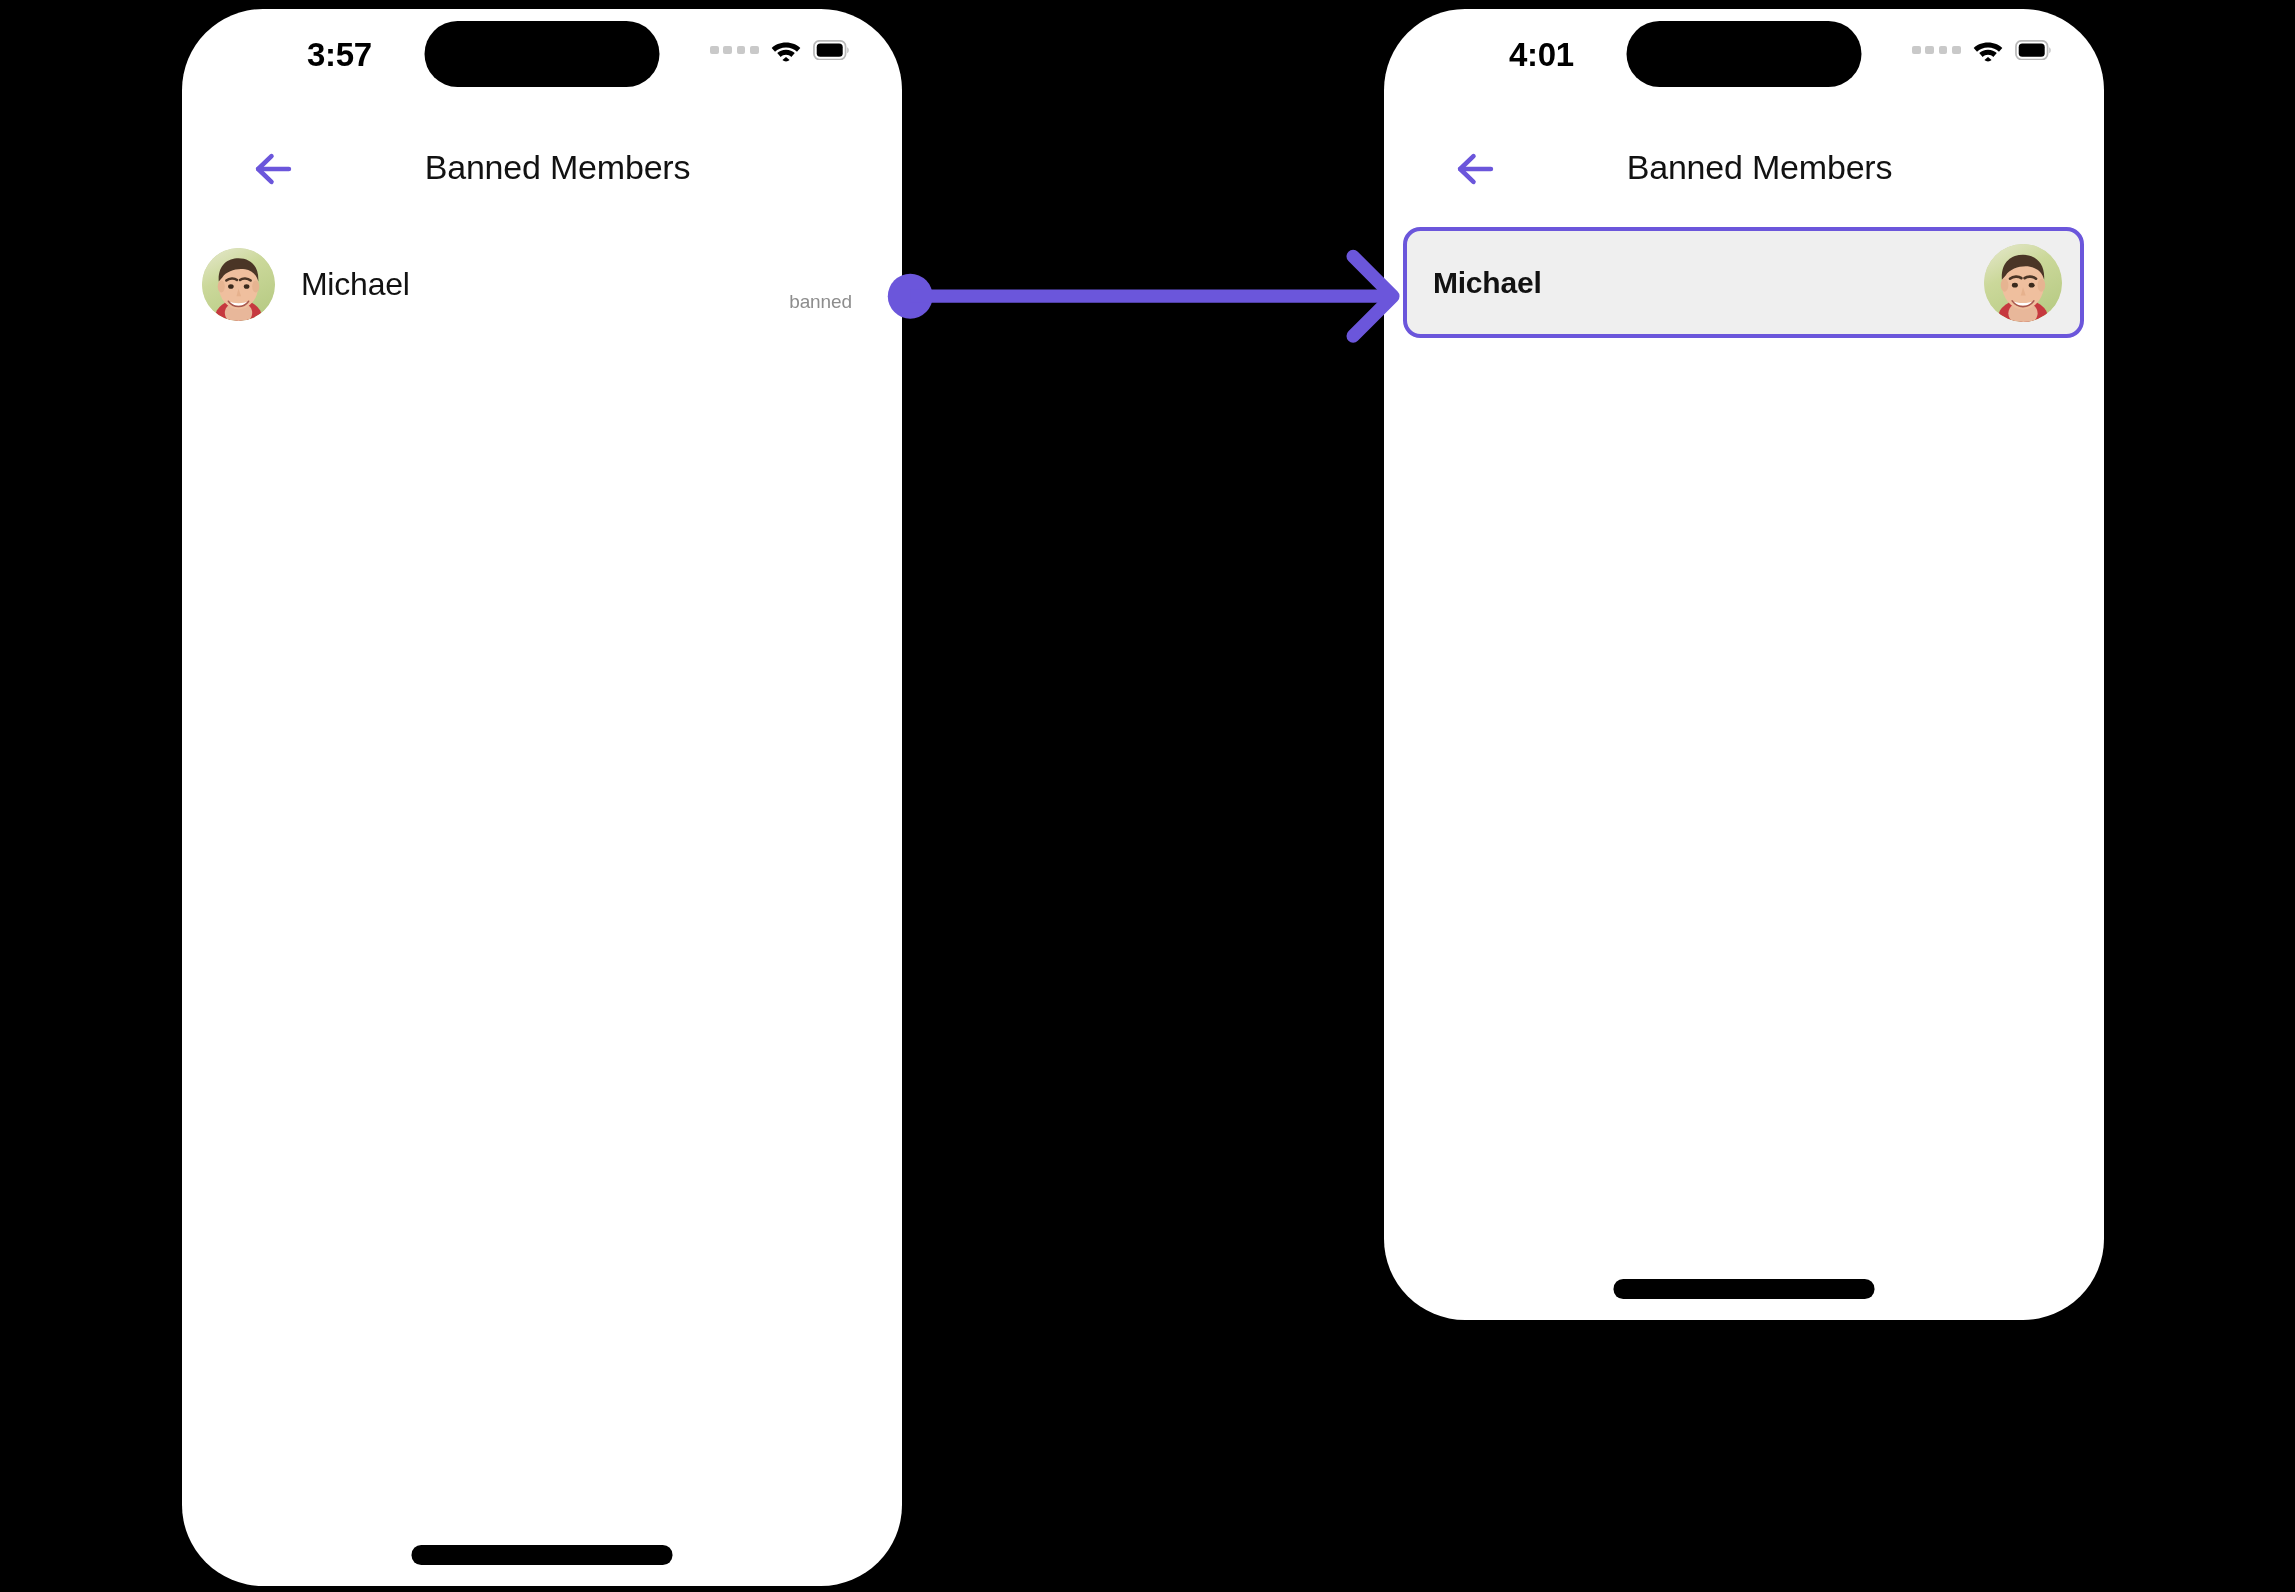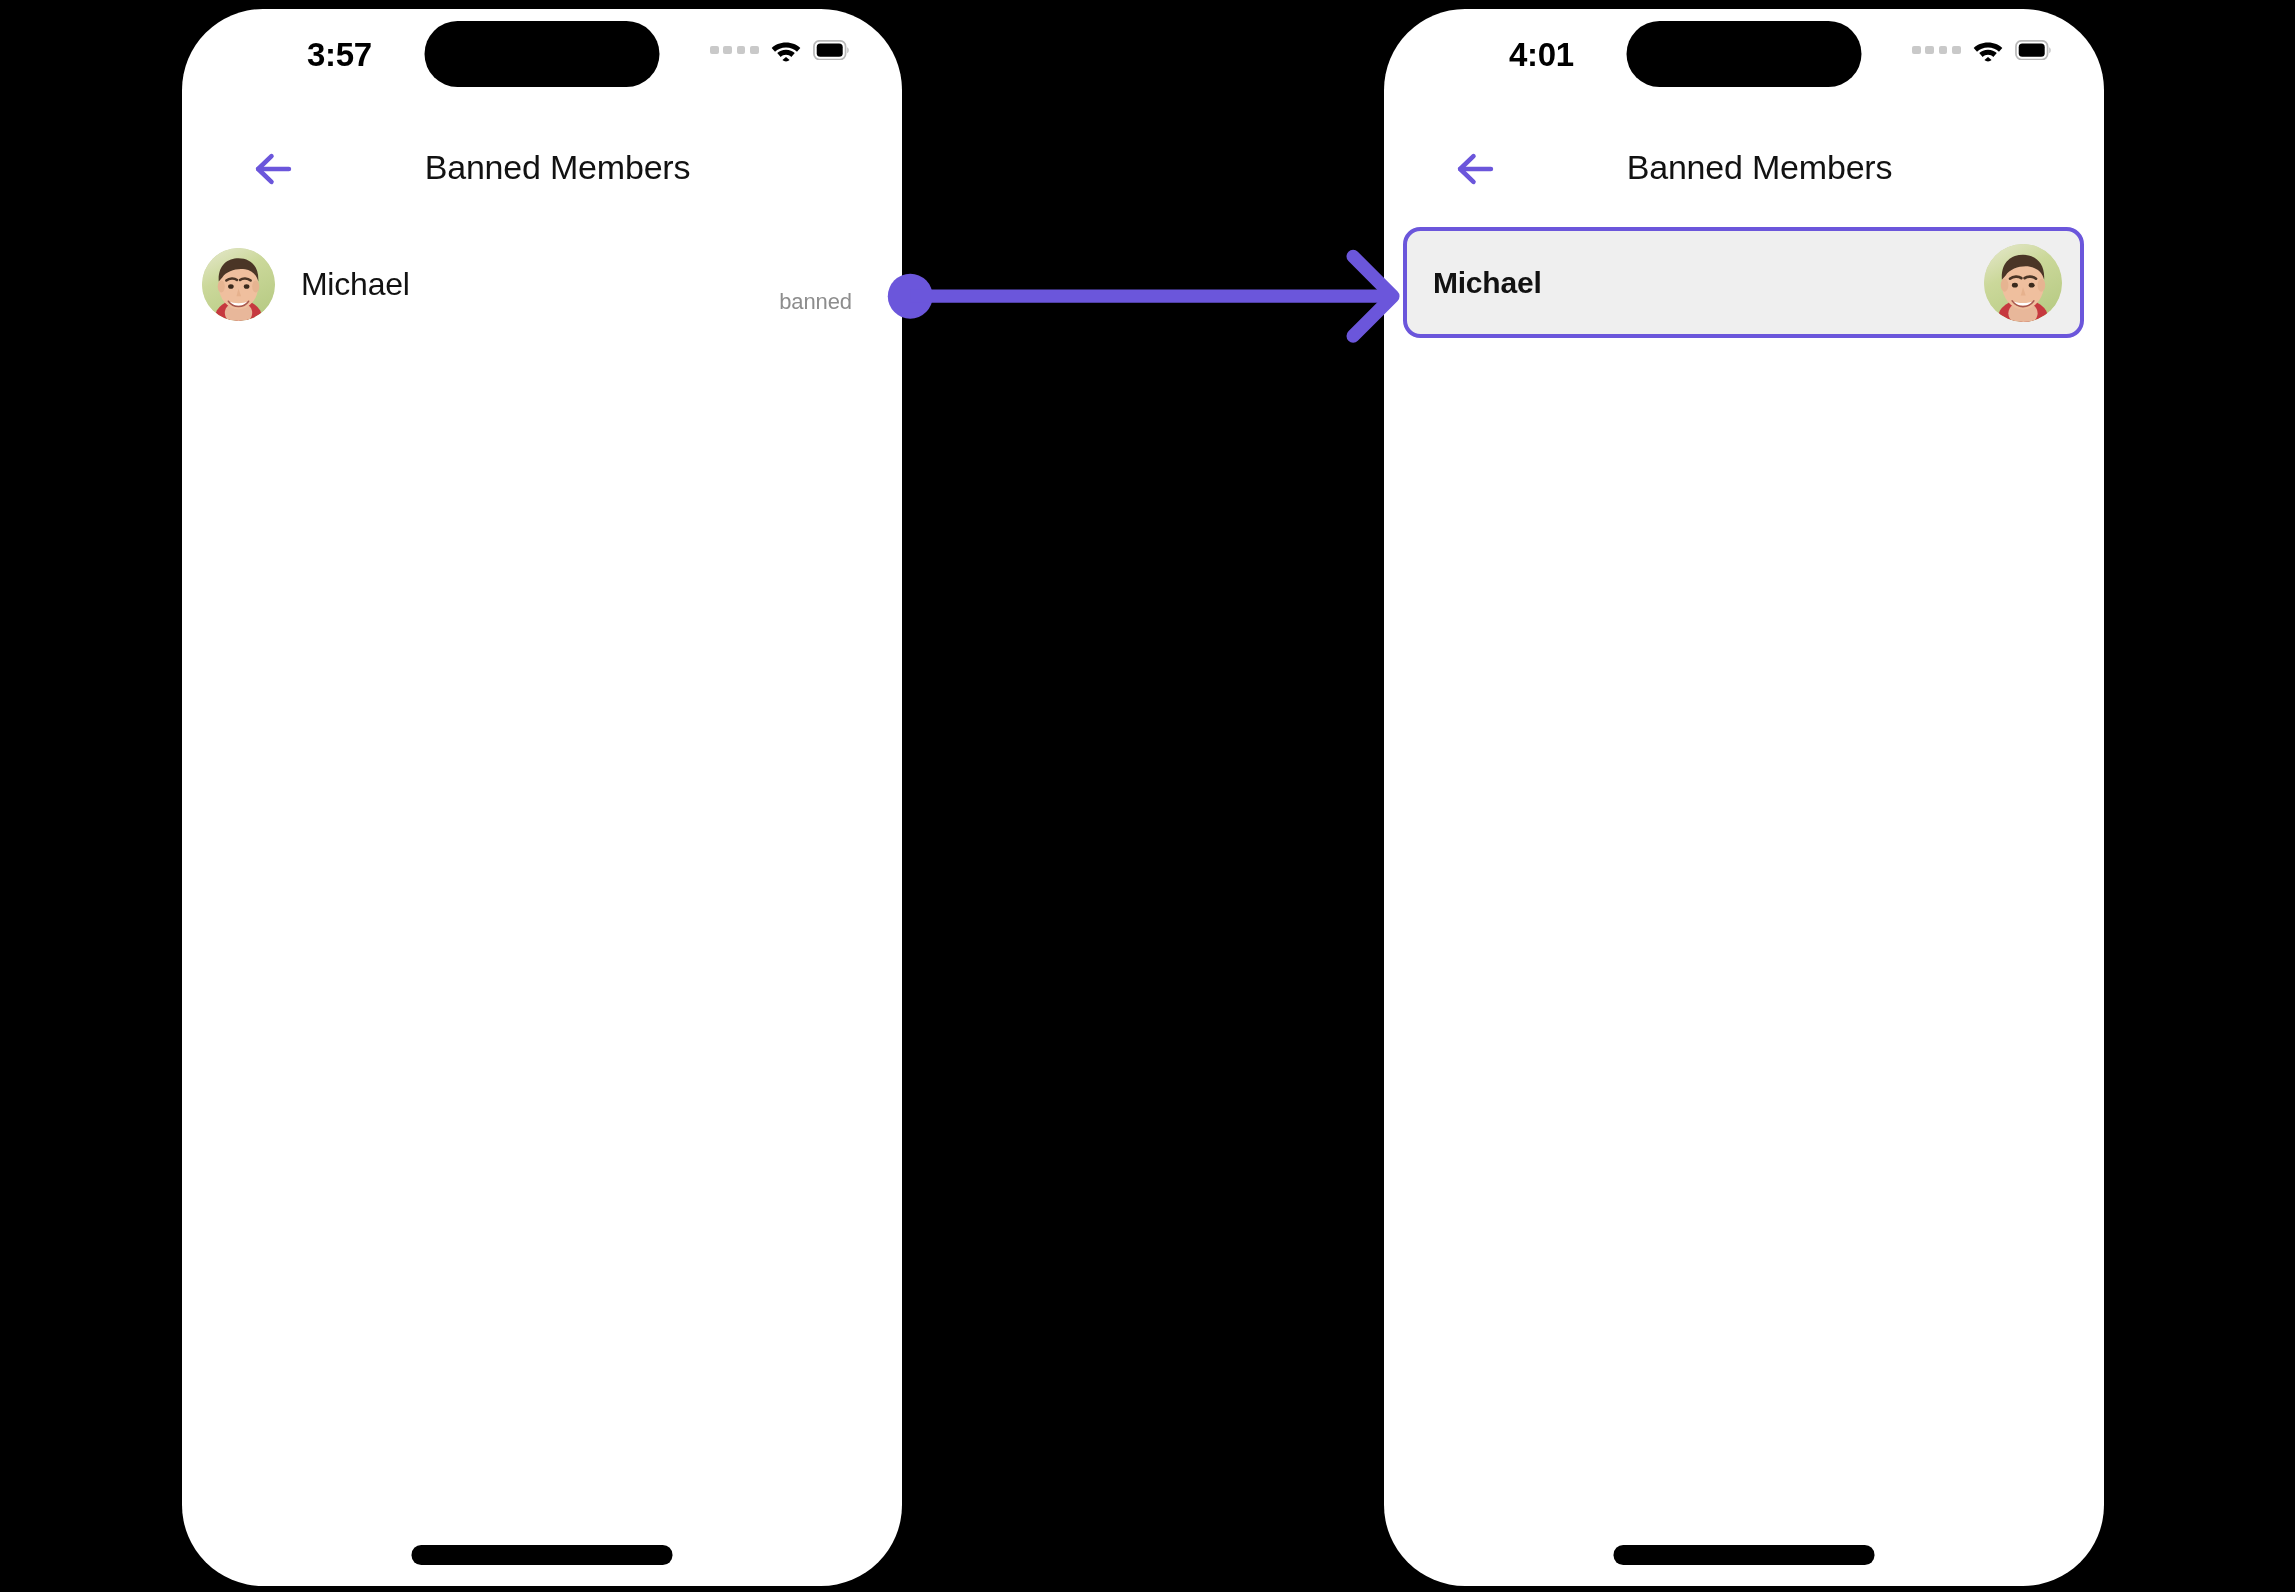--- a/index.html
+++ b/index.html
@@ -20,21 +20,21 @@
   }
 
   
   .phone {
     position: absolute;
     background: #ffffff;
     border-radius: 81px;
     overflow: hidden;
   }
   #phone-left  { left: 182px;  top: 9.2px; width: 720px; height: 1577px; }
-  #phone-right { left: 1384px; top: 9.2px; width: 720px; height: 1577px; }
+  #phone-right { left: 1384px; top: 9.2px; width: 720px; height: 1311px; }
 
   
   .status-bar {
     position: absolute;
     top: 0; left: 0; right: 0;
     height: 94px;
   }
   .status-time {
     position: absolute;
     top: 26.5px;
@@ -124,21 +124,21 @@
   .avatar svg { display: block; width: 100%; height: 100%; }
   .member-name {
     margin-left: 25.5px;
     font-size: 32px;
     font-weight: 400;
     color: #121212;
     letter-spacing: -0.2px;
   }
   .member-status {
     margin-left: auto;
-    font-size: 22px;
+    font-size: 19px;
     font-weight: 400;
     color: #8d8d8d;
     letter-spacing: -0.1px;
     margin-top: 36px;
   }
 
   
   .highlight-card {
     position: absolute;
     left: 19.4px;

